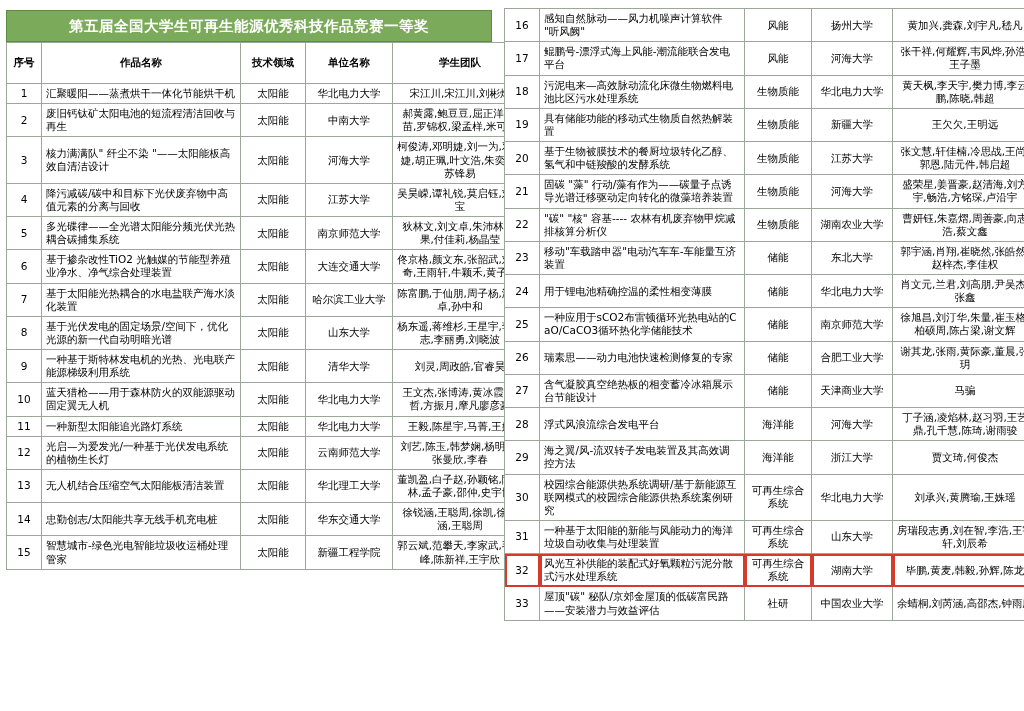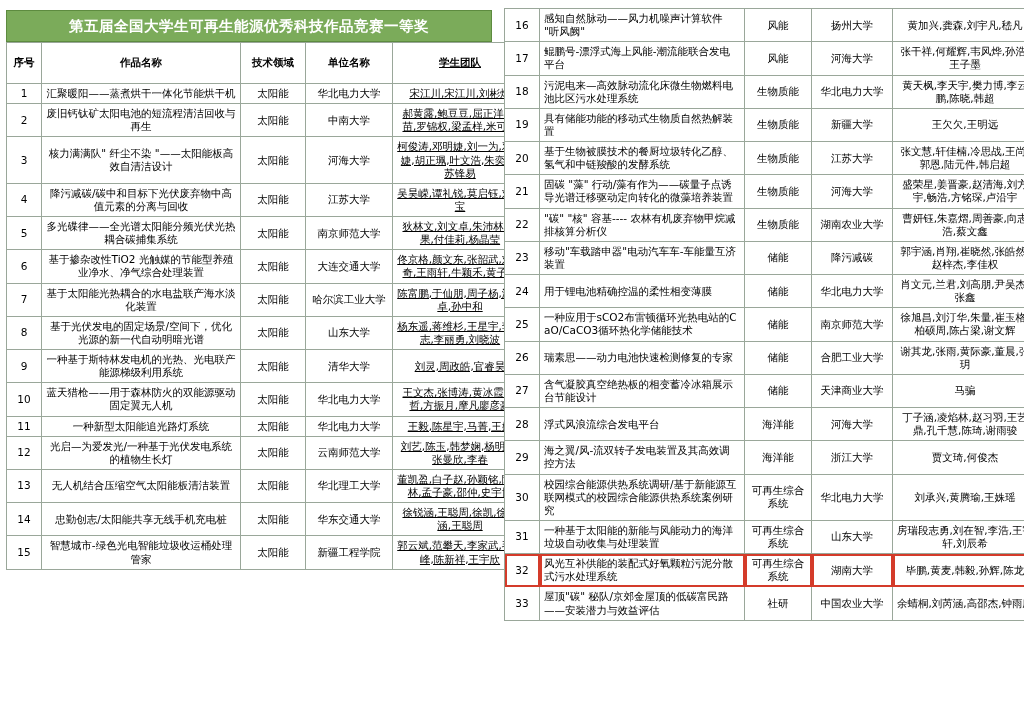--- a/index.html
+++ b/index.html
@@ -78,24 +78,24 @@
     width: 26px;
     font-size: 11px;
   }
   td.name {
     text-align: left;
   }
   td.field, td.org, td.team {
     text-align: center;
   }
   .c-left td.num { width: 26px; }
-  .c-left td.name { width: 190px; text-align: center; }
+  .c-left td.name { width: 190px; }
   .c-left td.field { width: 56px; }
   .c-left td.org { width: 78px; }
-  .c-left td.team { width: 126px; text-decoration: underline; }
+  .c-left td.team { width: 126px; }
 
   .c-right td.num { width: 26px; }
   .c-right td.name { width: 196px; }
   .c-right td.field { width: 58px; }
   .c-right td.org { width: 72px; }
   .c-right td.team { width: 136px; }
 
   tr.highlight td {
     outline: 2px solid #d43b2a;
     outline-offset: -2px;
@@ -287,21 +287,21 @@
           <td class="num">22</td>
           <td class="name">"碳" "核" 容基---- 农林有机废弃物甲烷减排核算分析仪</td>
           <td class="field">生物质能</td>
           <td class="org">湖南农业大学</td>
           <td class="team">曹妍钰,朱嘉熠,周善豪,向志浩,蔡文鑫</td>
         </tr>
         <tr>
           <td class="num">23</td>
           <td class="name">移动"车载踏申器"电动汽车车-车能量互济装置</td>
           <td class="field">储能</td>
-          <td class="org">降污减碳</td>
+          <td class="org">东北大学</td>
           <td class="team">郭宇涵,肖翔,崔晓然,张皓然,赵梓杰,李佳权</td>
         </tr>
         <tr>
           <td class="num">24</td>
           <td class="name">用于锂电池精确控温的柔性相变薄膜</td>
           <td class="field">储能</td>
           <td class="org">华北电力大学</td>
           <td class="team">肖文元,兰君,刘高朋,尹吴杰,张鑫</td>
         </tr>
         <tr>

